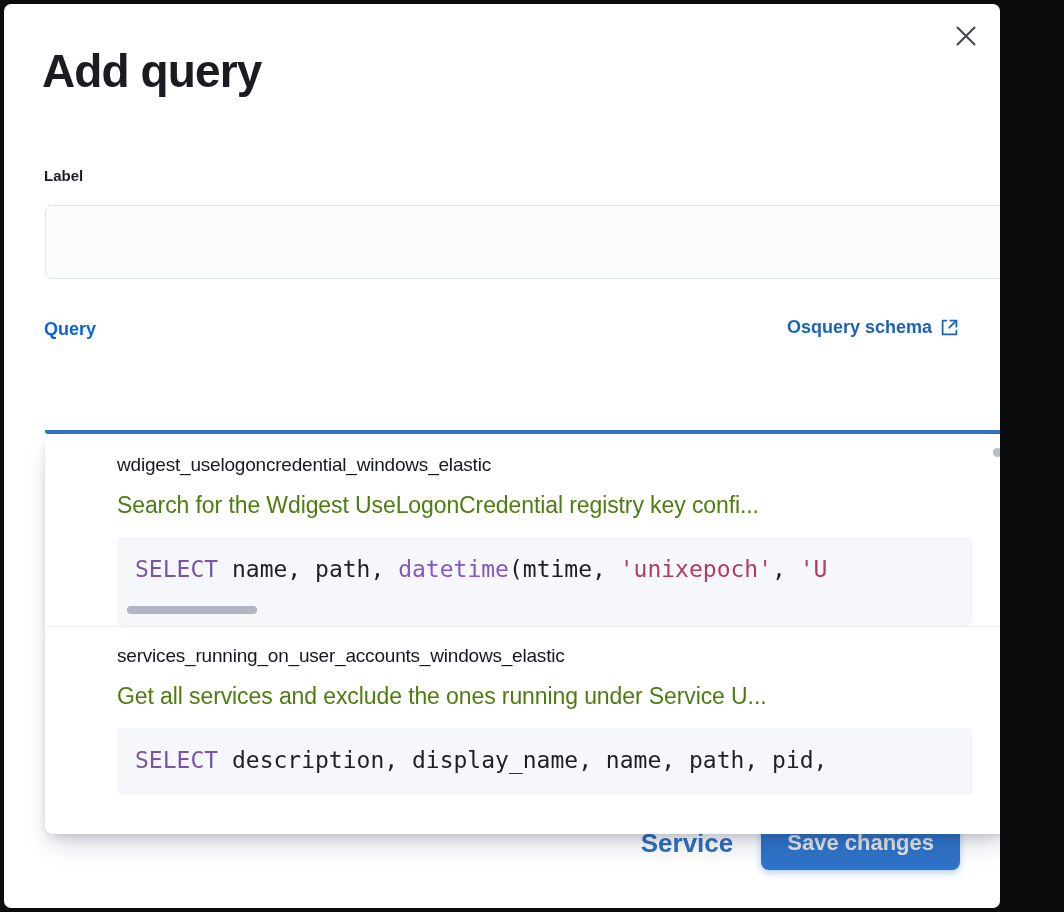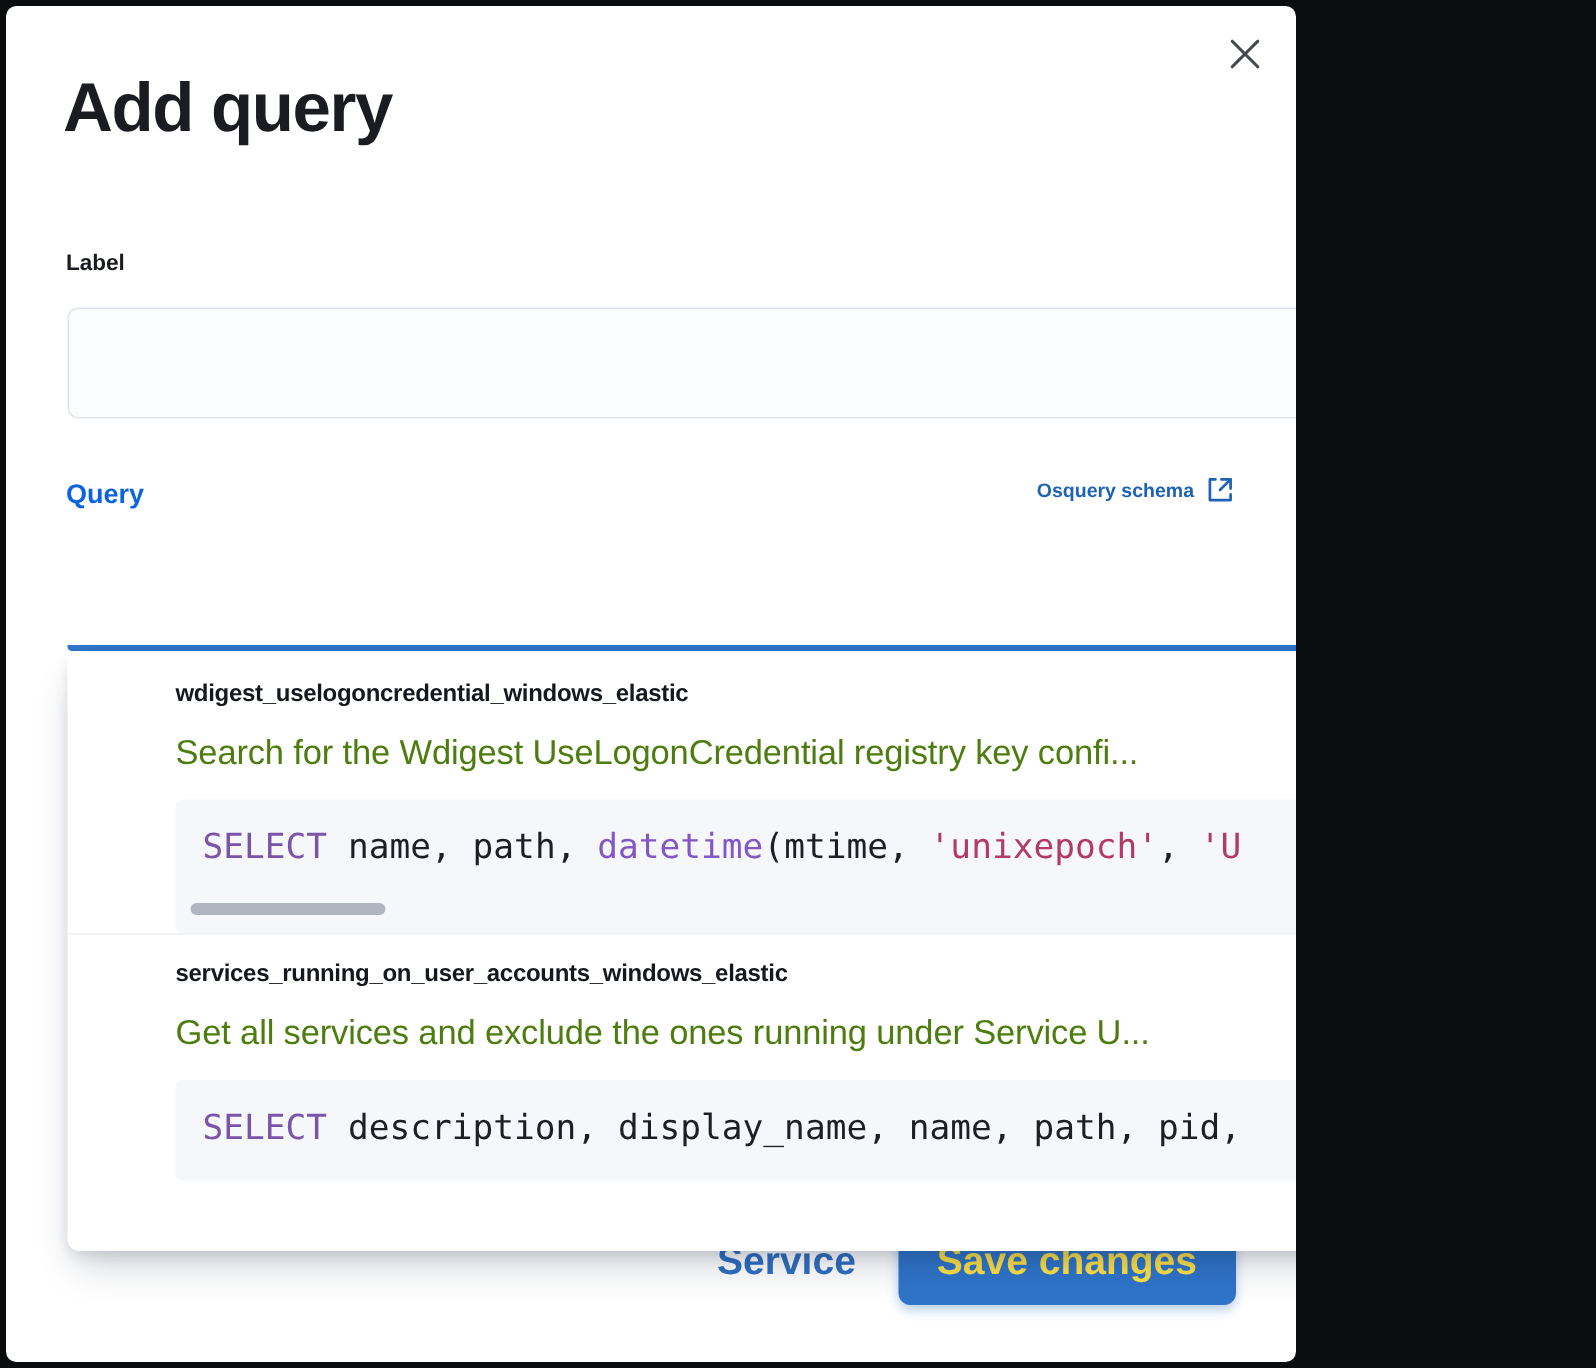--- a/index.html
+++ b/index.html
@@ -16,21 +16,21 @@
     left: 0; top: 0;
     width: 1064px; height: 912px;
     background: #0b0c0e;
     overflow: hidden;
   }
 
   
   #modal {
     position: absolute;
     left: 4px; top: 4px;
-    width: 860px; height: 904px;
+    width: 996px; height: 904px;
     background: #ffffff;
     border-radius: 7px;
     overflow: hidden;
   }
 
   
   #close-btn {
     position: absolute;
     right: 14px; top: 12px;
     width: 40px; height: 40px;
@@ -79,21 +79,21 @@
     position: absolute;
     left: 40px; top: 315px;
     font-size: 18px;
     font-weight: 700;
     color: #0b64dd;
   }
   #schema-link {
     position: absolute;
     right: 41px; top: 313px;
     display: flex; align-items: center; gap: 8px;
-    font-size: 13px;
+    font-size: 18px;
     font-weight: 700;
     color: #1c63b5;
     text-decoration: none;
     cursor: pointer;
   }
   #schema-link svg { display: block; }
 
   
   #combo-wrap {
     position: absolute;
@@ -156,22 +156,22 @@
 
   .dd-item {
     position: relative;
     padding: 18px 0 0 0;
     cursor: pointer;
   }
   .dd-item + .dd-item { border-top: 1px solid #eceff4; }
 
   .dd-title {
     margin: 0 16px 0 72px;
-    font-size: 16px;
-    font-weight: 700;
+    font-size: 19px;
+    font-weight: 400;
     color: #15181e;
     letter-spacing: -0.2px;
   }
   .dd-desc {
     margin: 16px 0 0 72px;
     font-size: 23px;
     color: #4d7c0f;
     letter-spacing: -0.1px;
     white-space: nowrap;
     overflow: hidden;
@@ -221,23 +221,23 @@
     font-family: "Liberation Sans", sans-serif;
     font-size: 26px;
     font-weight: 700;
     color: #2f6fc0;
     cursor: pointer;
     padding: 8px 6px;
   }
   #save-btn {
     border: none;
     background: #2f74c8;
-    color: #fde047;
+    color: #e5e5e5;
     font-family: "Liberation Sans", sans-serif;
-    font-size: 26px;
+    font-size: 22px;
     font-weight: 700;
     border-radius: 8px;
     padding: 14px 26px;
     cursor: pointer;
     box-shadow: 0 3px 7px rgba(47,116,200,0.35);
   }
 </style>
 </head>
 <body>
 

